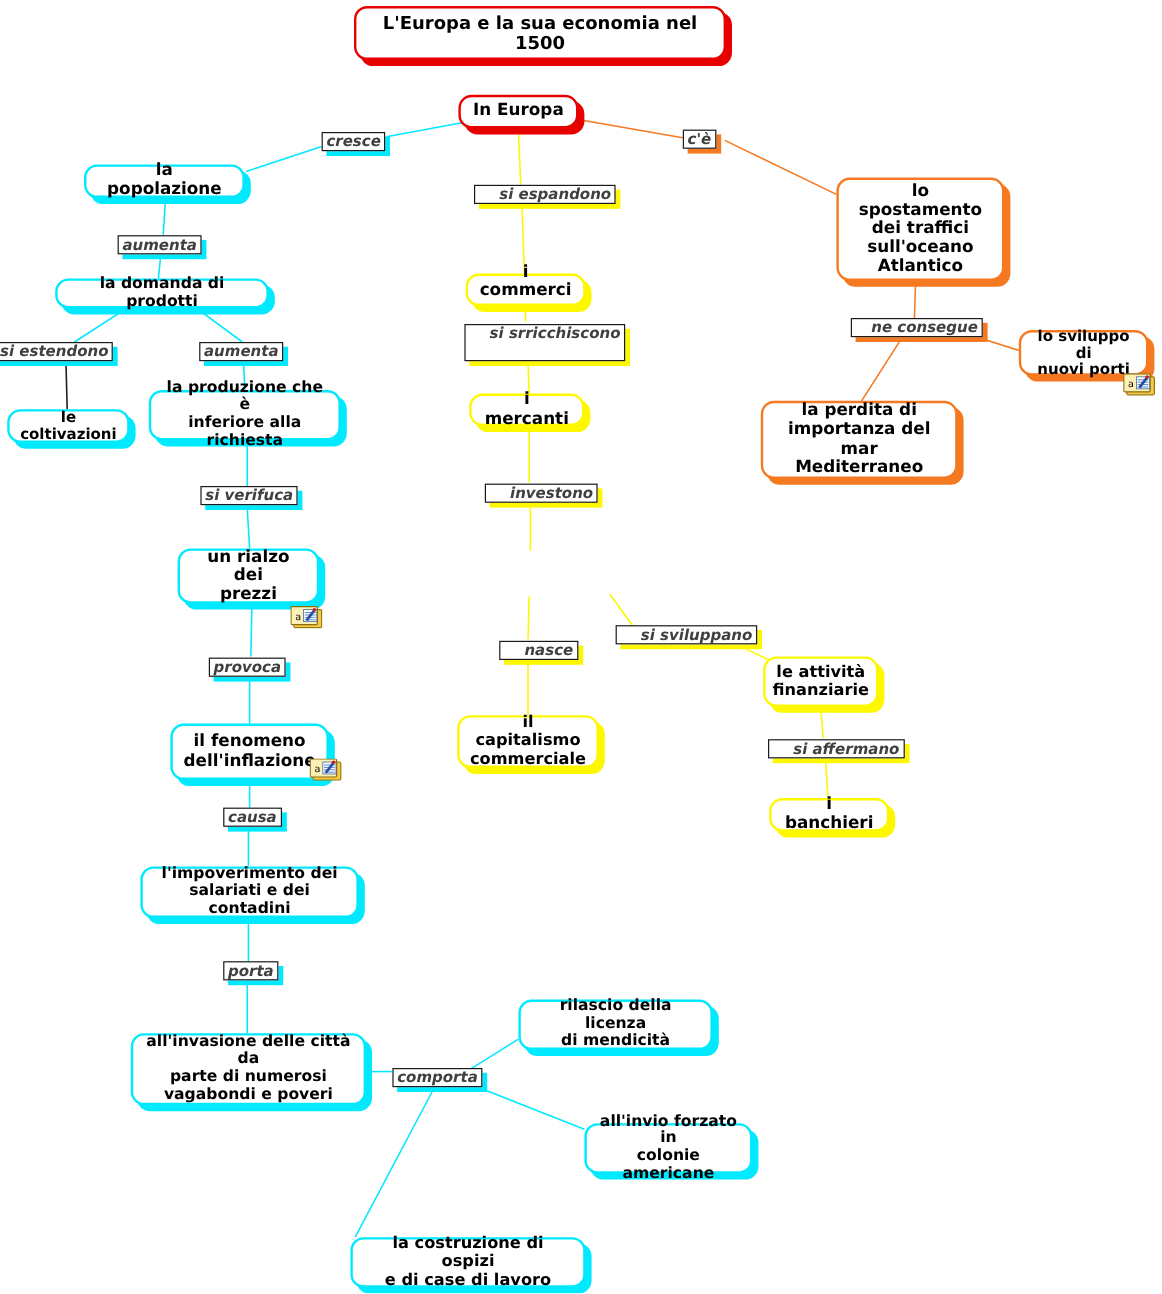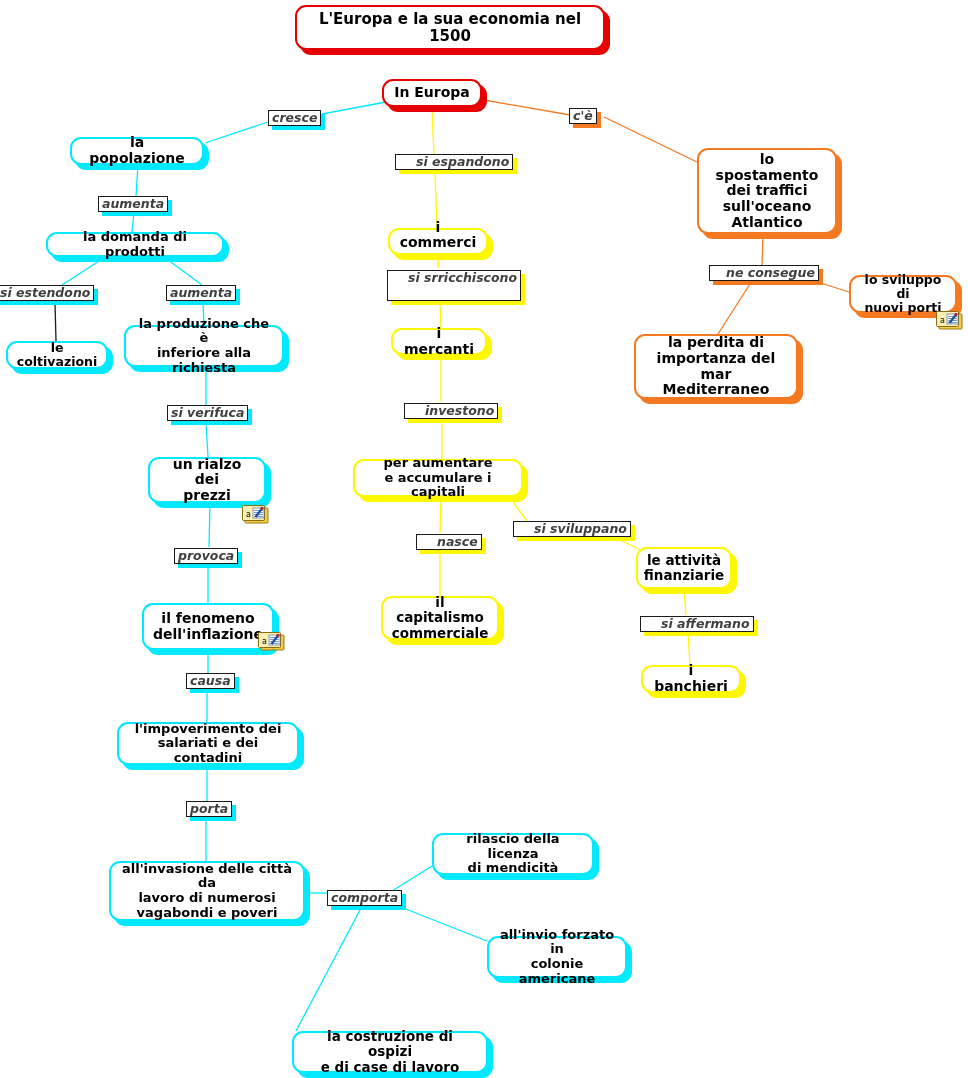--- a/index.html
+++ b/index.html
@@ -187,21 +187,21 @@
 dell'inflazione</span>
   </div>
 
   <div class="node cyan" style="left:117px; top:722px; width:182px; height:43px; font-size:13px;">
     <span class="txt">l'impoverimento dei
 salariati e dei contadini</span>
   </div>
 
   <div class="node cyan" style="left:109px; top:861px; width:196px; height:60px; font-size:13px;">
     <span class="txt">all'invasione delle città da
-lavoro di numerosi
+parte di numerosi
 vagabondi e poveri</span>
   </div>
 
   <div class="node cyan" style="left:432px; top:833px; width:162px; height:42px; font-size:13px;">
     <span class="txt">rilascio della licenza
 di mendicità</span>
   </div>
 
   <div class="node cyan" style="left:292px; top:1031px; width:196px; height:42px; font-size:13.5px;">
     <span class="txt">la costruzione di ospizi
@@ -214,24 +214,20 @@
   </div>
 
   <div class="node yellow" style="left:388px; top:228px; width:100px; height:27px; font-size:14px;align-items:flex-end;">
     <span class="txt">i commerci</span>
   </div>
 
   <div class="node yellow" style="left:391px; top:328px; width:96px; height:27px; font-size:14px;">
     <span class="txt">i mercanti</span>
   </div>
 
-  <div class="node yellow" style="left:353px; top:459px; width:170px; height:38px; font-size:13px;">
-    <span class="txt">per aumentare
-e accumulare i capitali</span>
-  </div>
 
   <div class="node yellow" style="left:381px; top:596px; width:118px; height:44px; font-size:13.5px;">
     <span class="txt">il capitalismo
 commerciale</span>
   </div>
 
   <div class="node yellow" style="left:636px; top:547px; width:96px; height:42px; font-size:13.5px;">
     <span class="txt">le attività
 finanziarie</span>
   </div>

